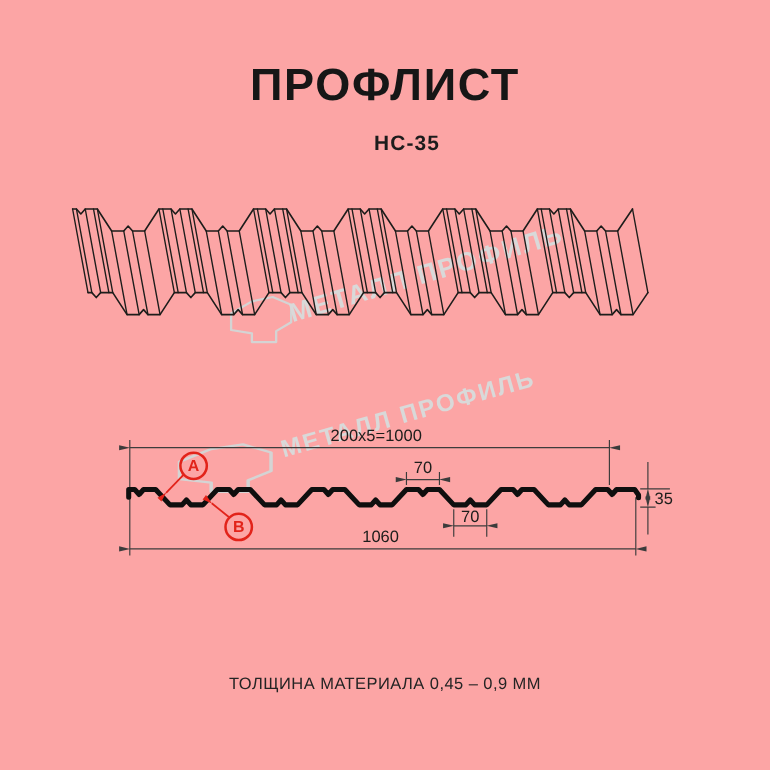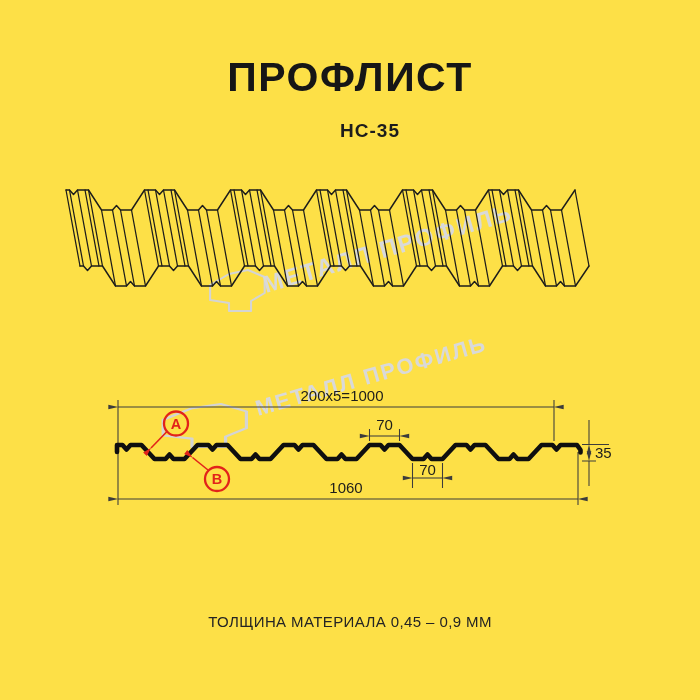--- a/index.html
+++ b/index.html
@@ -1,16 +1,16 @@
 <!DOCTYPE html>
 <html><head>
 <meta charset="utf-8">
 <style>
   html,body{margin:0;padding:0;background:#ffffff;}
-  .page{position:relative;width:700px;height:700px;background:#fde047;overflow:hidden;
+  .page{position:relative;width:700px;height:700px;background:#fca5a5;overflow:hidden;
         font-family:"Liberation Sans",sans-serif;}
   .title{position:absolute;top:54px;left:0;right:0;text-align:center;
          font-size:41px;font-weight:bold;letter-spacing:1.5px;color:#161616;}
   .subtitle{position:absolute;top:120px;left:0;right:0;text-align:center;
             font-size:19px;font-weight:bold;letter-spacing:1px;color:#1c1c1c;padding-left:40px;}
   .footnote{position:absolute;top:613px;left:0;right:0;text-align:center;
             font-size:15px;font-weight:normal;letter-spacing:.4px;color:#242424;}
   svg.canvas{position:absolute;left:0;top:0;}
   .wm-text{font-size:24px;font-weight:bold;letter-spacing:2px;fill:#d9d9d9;}
   .wm-text2{font-size:22px;font-weight:bold;letter-spacing:2px;fill:#d9d9d9;}

